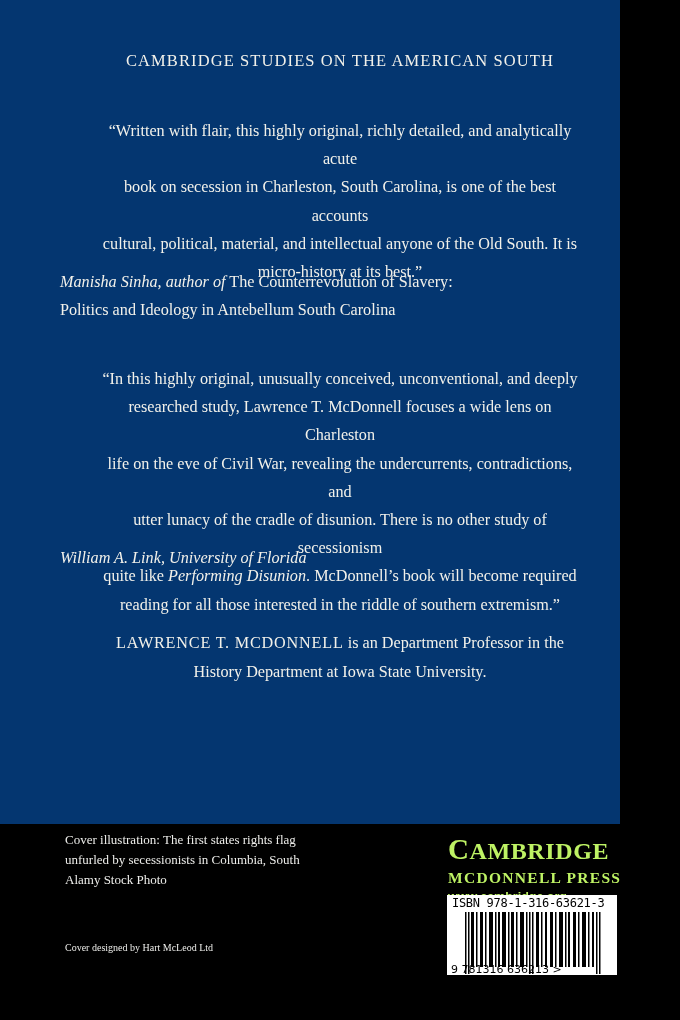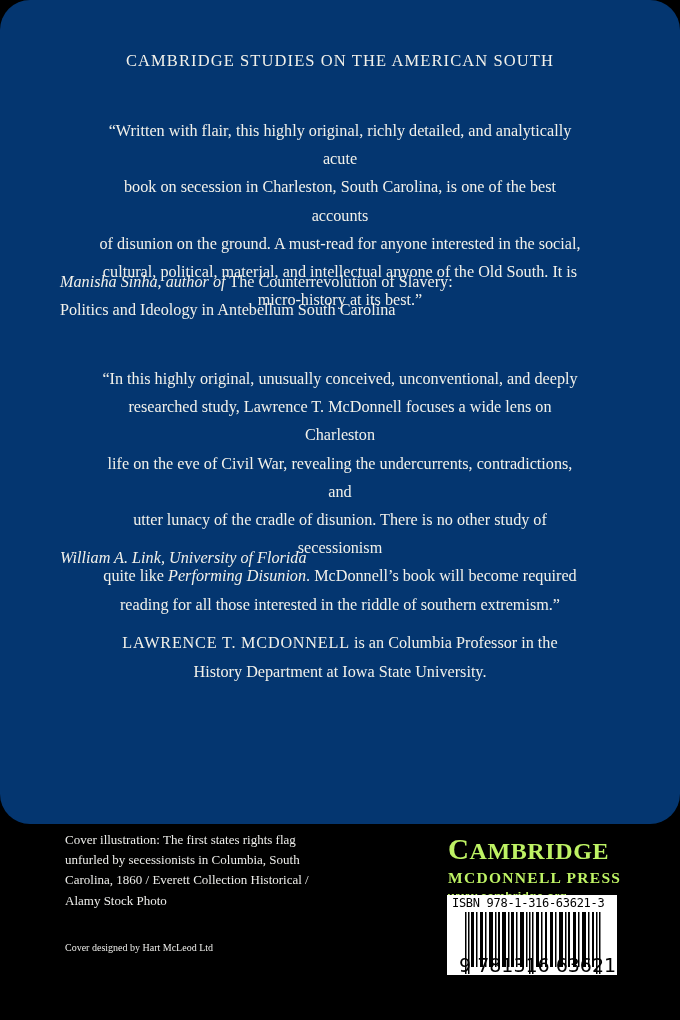--- a/index.html
+++ b/index.html
@@ -1,17 +1,17 @@
 <!DOCTYPE html>
 <html><head>
 <meta charset="utf-8">
 <style>
   html, body { margin: 0; padding: 0; }
   body { width: 680px; height: 1020px; overflow: hidden; background: #000; font-family: "Liberation Serif", "DejaVu Serif", serif; }
-  .blue { position: absolute; left: 0; top: 0; width: 680px; height: 824px; background: #043670; color: #f2f1ea; border-radius: 30px; }
+  .blue { position: absolute; left: 0; top: 0; width: 620px; height: 824px; background: #043670; color: #f2f1ea; }
   .series { position: absolute; top: 51px; left: 0; width: 680px; text-align: center; font-size: 16.5px; letter-spacing: 1.1px; }
   .quote { position: absolute; left: 96px; width: 488px; text-align: center; font-size: 16.2px; line-height: 28.2px; }
   .q1 { top: 117px; }
   .q2 { top: 365px; }
   .attr { position: absolute; left: 60px; width: 560px; font-size: 16.2px; line-height: 27.5px; }
   .a1 { top: 269px; }
   .a2 { top: 545px; }
   .i { font-style: italic; }
   .bio { position: absolute; top: 629px; left: 60px; width: 560px; text-align: center; font-size: 16.2px; line-height: 28.5px; }
   .sc { letter-spacing: 0.8px; }
@@ -19,32 +19,31 @@
   .credit { position: absolute; left: 65px; top: 6px; width: 280px; font-size: 13px; line-height: 20.2px; }
   .design { position: absolute; left: 65px; top: 118px; font-size: 10px; }
   .cup { position: absolute; left: 448px; top: 10px; color: #bef264; }
   .cup1 { font-size: 29px; letter-spacing: 0.6px; line-height: 30px; font-weight: bold; }
   .cup1 .small { font-size: 24px; }
   .cup2 { font-size: 15.5px; letter-spacing: 1.3px; font-weight: bold; line-height: 20px; margin-top: 2px; }
   .cup3 { font-family: "Liberation Sans", "DejaVu Sans", sans-serif; font-size: 12.5px; font-weight: bold; margin-top: 2px; }
   .barcode { position: absolute; left: 447px; top: 71px; width: 170px; height: 80px; background: #fff; color: #000; }
   .isbn-label { position: absolute; left: 5px; top: 1px; font-family: "DejaVu Sans Mono", "Liberation Mono", monospace; font-size: 12px; letter-spacing: -0.3px; }
   .bars { position: absolute; left: 18px; top: 17px; width: 138px; height: 62px; }
-  .ean { position: absolute; left: 12px; bottom: -1px; width: 164px; font-family: "DejaVu Sans", "Liberation Sans", sans-serif; font-size: 19px; letter-spacing: 0px; white-space: pre; }
+  .ean { position: absolute; left: 4px; bottom: -1px; width: 164px; font-family: "DejaVu Sans", "Liberation Sans", sans-serif; font-size: 11px; letter-spacing: 0px; white-space: pre; }
 </style>
 </head>
 <body>
 
 <div class="blue">
   <div class="series">CAMBRIDGE STUDIES ON THE AMERICAN SOUTH</div>
 
   <div class="quote q1">
     <div>“Written with flair, this highly original, richly detailed, and analytically acute</div>
     <div>book on secession in Charleston, South Carolina, is one of the best accounts</div>
-    <div>of disunion on the ground. A must-read for anyone interested in the social,</div>
     <div>cultural, political, material, and intellectual anyone of the Old South. It is</div>
     <div>micro-history at its best.”</div>
   </div>
   <div class="attr a1">
     <div>
       <span class="i">Manisha Sinha, author of</span>
       <span>The Counterrevolution of Slavery:</span>
     </div>
     <div>Politics and Ideology in Antebellum South Carolina</div>
   </div>
@@ -53,30 +52,29 @@
     <div>“In this highly original, unusually conceived, unconventional, and deeply</div>
     <div>researched study, Lawrence T. McDonnell focuses a wide lens on Charleston</div>
     <div>life on the eve of Civil War, revealing the undercurrents, contradictions, and</div>
     <div>utter lunacy of the cradle of disunion. There is no other study of secessionism</div>
     <div><span>quite like </span><span class="i">Performing Disunion</span><span>. McDonnell’s book will become required</span></div>
     <div>reading for all those interested in the riddle of southern extremism.”</div>
   </div>
   <div class="attr a2 i">William A. Link, University of Florida</div>
 
   <div class="bio">
-    <div><span class="sc">LAWRENCE T. MCDONNELL</span><span> is an Columbia Professor in the</span></div>
+    <div><span class="sc">LAWRENCE T. MCDONNELL</span><span> is an Department Professor in the</span></div>
     <div>History Department at Iowa State University.</div>
   </div>
 </div>
 
 <div class="black">
   <div class="credit">
     <div>Cover illustration: The first states rights flag</div>
     <div>unfurled by secessionists in Columbia, South</div>
-    <div>Carolina, 1860 / Everett Collection Historical /</div>
     <div>Alamy Stock Photo</div>
   </div>
   <div class="design">Cover designed by Hart McLeod Ltd</div>
 
   <div class="cup">
     <div class="cup1"><span>C</span><span class="small">AMBRIDGE</span></div>
     <div class="cup2">MCDONNELL PRESS</div>
     <div class="cup3">www.cambridge.org</div>
   </div>
 

